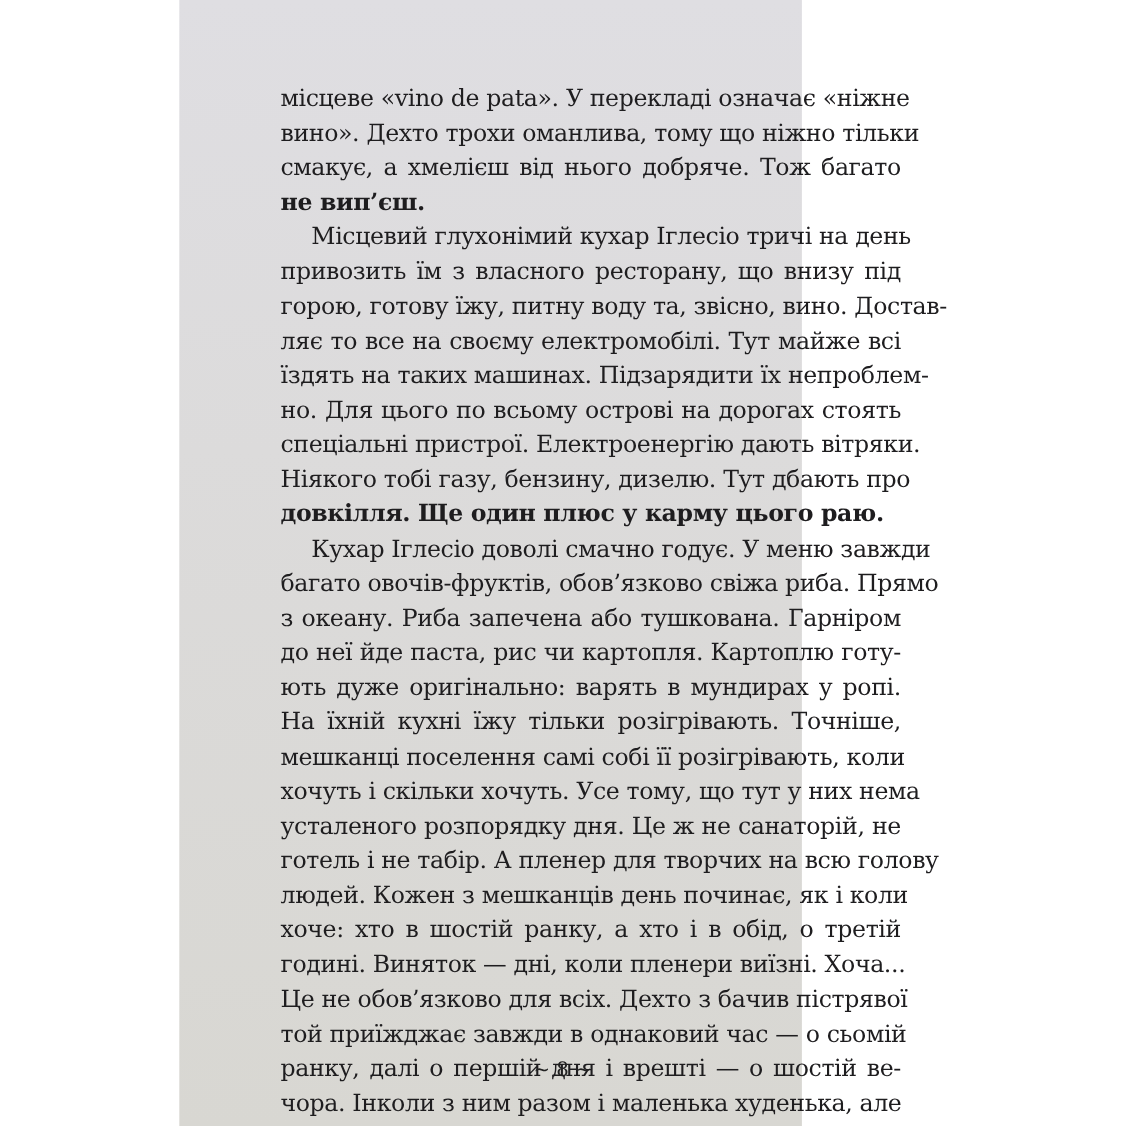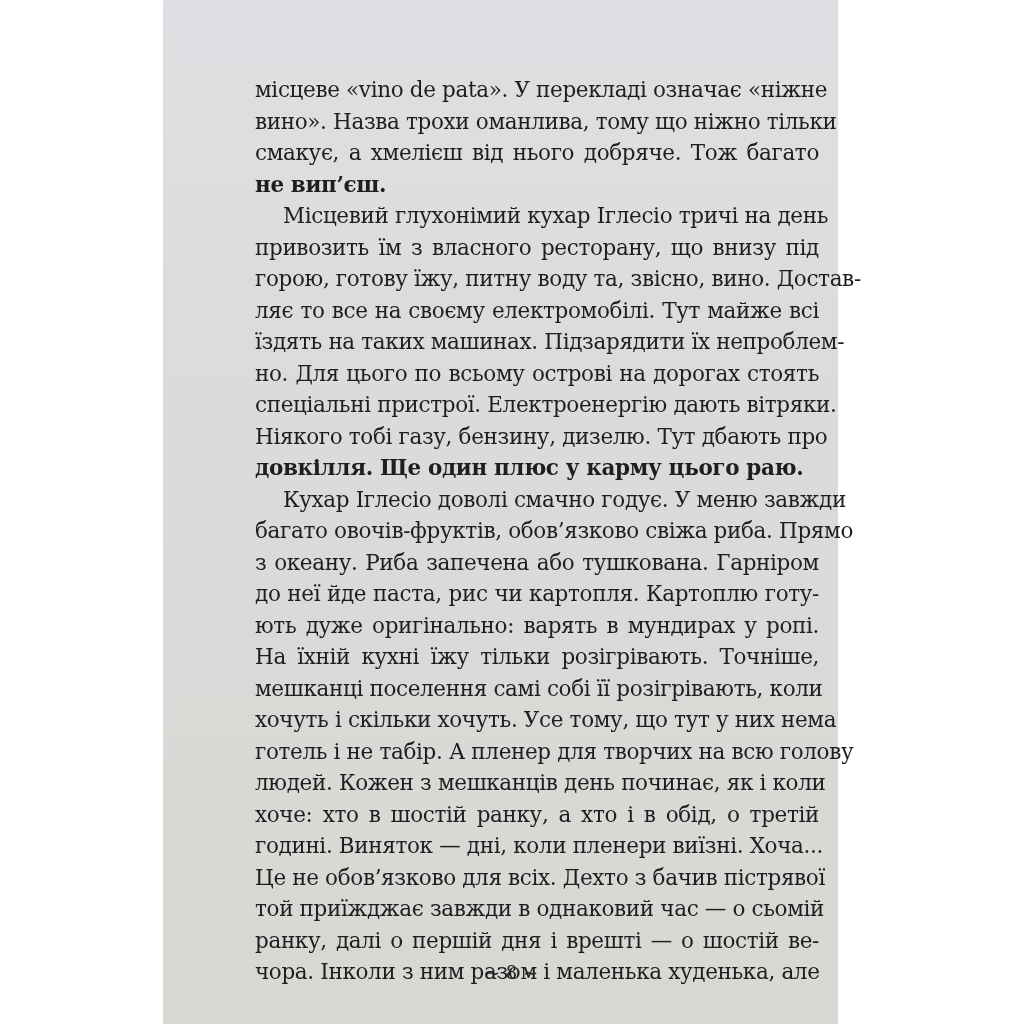--- a/index.html
+++ b/index.html
@@ -7,21 +7,21 @@
       padding: 0;
       width: 1024px;
       height: 1024px;
       overflow: hidden;
       background: #ffffff;
     }
     .page {
       position: absolute;
       left: 163px;
       top: 0;
-      width: 675px;
+      width: 566px;
       height: 1024px;
       background: linear-gradient(180deg, #dfdee2 0%, #dcdbdb 40%, #d8d7d2 100%);
     }
     .text-block {
       position: absolute;
       left: 92px;
       top: 74px;
       width: 564px;
       font-family: "DejaVu Serif", "Liberation Serif", serif;
       font-size: 21.5px;
@@ -56,21 +56,21 @@
     }
   </style>
 </head>
 <body>
 
 <div class="page">
   <div class="text-block">
 
     <div>
       <span class="line">місцеве «vino de pata». У перекладі означає «ніжне</span>
-      <span class="line">вино». Назва трохи оманлива, тому що ніжно тільки</span>
+      <span class="line">вино». Дехто трохи оманлива, тому що ніжно тільки</span>
       <span class="line">смакує, а хмелієш від нього добряче. Тож багато</span>
       <span class="line last">не вип’єш.</span>
     </div>
 
     <div>
       <span class="line indent">Місцевий глухонімий кухар Іглесіо тричі на день</span>
       <span class="line">привозить їм з власного ресторану, що внизу під</span>
       <span class="line">горою, готову їжу, питну воду та, звісно, вино. Достав-</span>
       <span class="line">ляє то все на своєму електромобілі. Тут майже всі</span>
       <span class="line">їздять на таких машинах. Підзарядити їх непроблем-</span>
@@ -82,20 +82,21 @@
 
     <div>
       <span class="line indent">Кухар Іглесіо доволі смачно годує. У меню завжди</span>
       <span class="line">багато овочів-фруктів, обов’язково свіжа риба. Прямо</span>
       <span class="line">з океану. Риба запечена або тушкована. Гарніром</span>
       <span class="line">до неї йде паста, рис чи картопля. Картоплю готу-</span>
       <span class="line">ють дуже оригінально: варять в мундирах у ропі.</span>
       <span class="line">На їхній кухні їжу тільки розігрівають. Точніше,</span>
       <span class="line">мешканці поселення самі собі її розігрівають, коли</span>
       <span class="line">хочуть і скільки хочуть. Усе тому, що тут у них нема</span>
+      <span class="line">усталеного розпорядку дня. Це ж не санаторій, не</span>
       <span class="line">готель і не табір. А пленер для творчих на всю голову</span>
       <span class="line">людей. Кожен з мешканців день починає, як і коли</span>
       <span class="line">хоче: хто в шостій ранку, а хто і в обід, о третій</span>
       <span class="line">годині. Виняток — дні, коли пленери виїзні. Хоча...</span>
       <span class="line">Це не обов’язково для всіх. Дехто з бачив пістрявої</span>
       <span class="line">той приїжджає завжди в однаковий час — о сьомій</span>
       <span class="line">ранку, далі о першій дня і врешті — о шостій ве-</span>
       <span class="line">чора. Інколи з ним разом і маленька худенька, але</span>
 
     </div>

